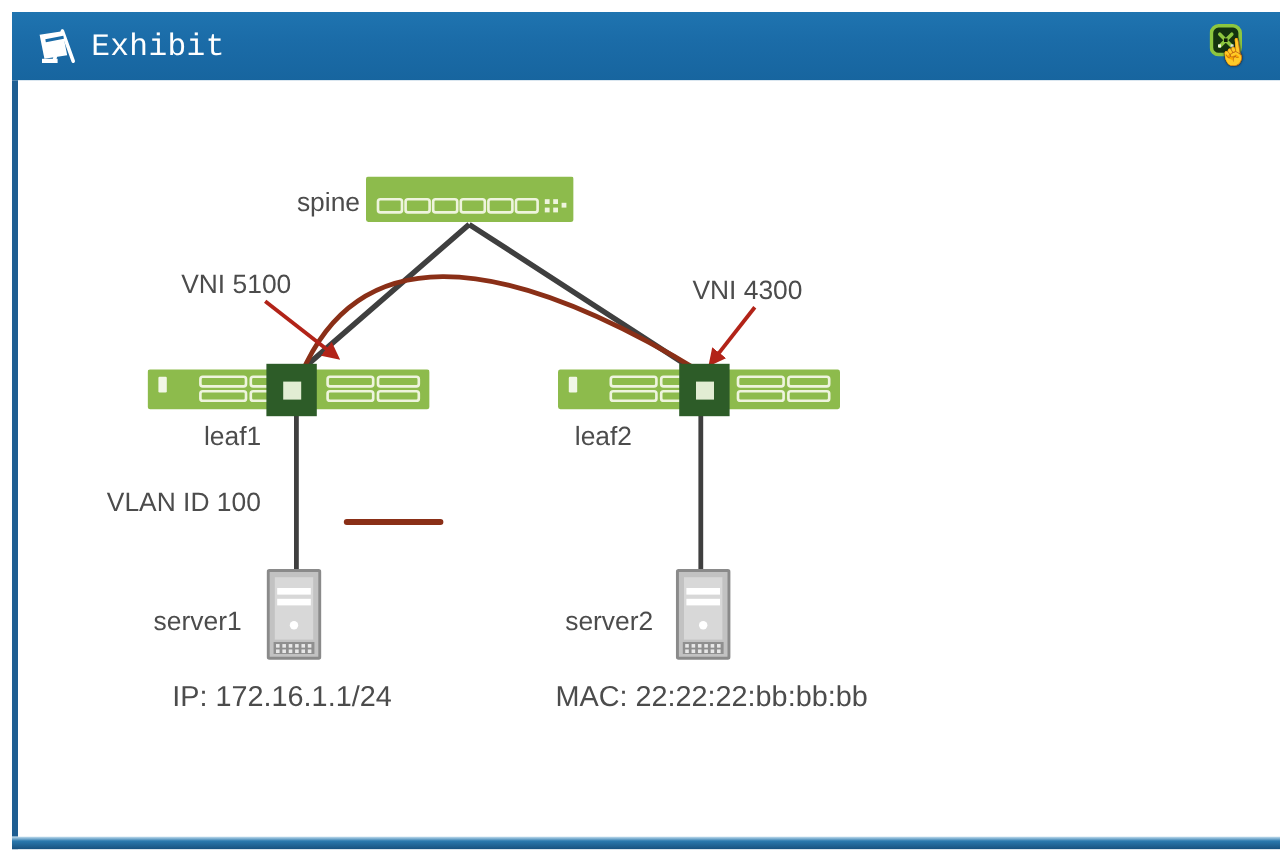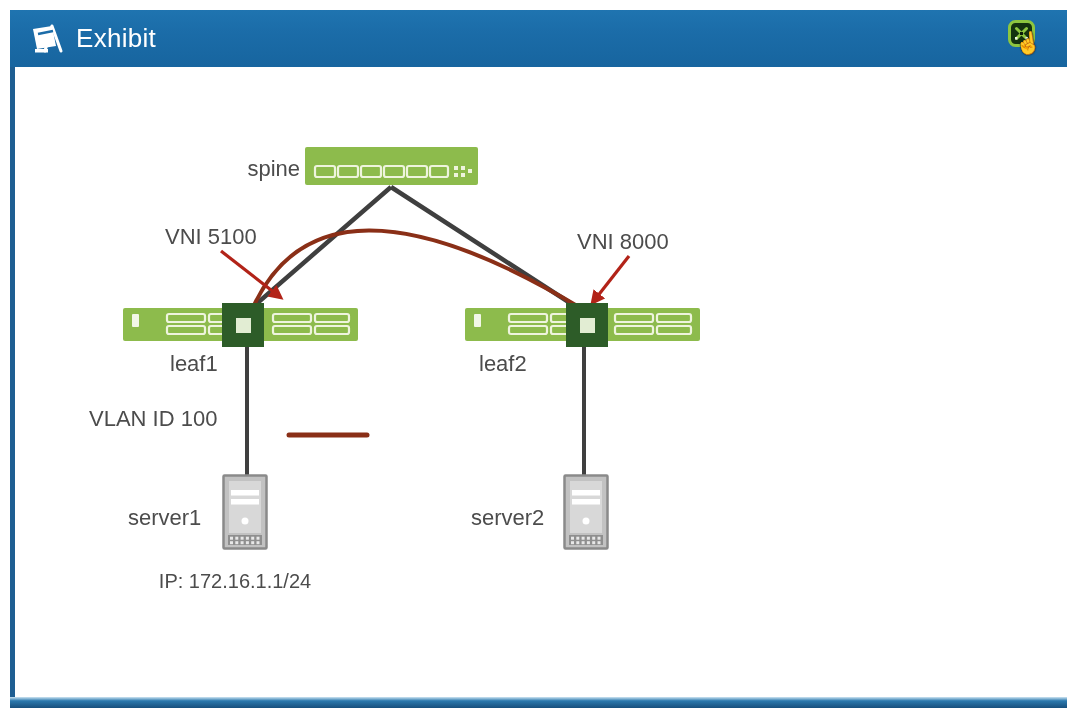--- a/index.html
+++ b/index.html
@@ -1,35 +1,35 @@
 <!DOCTYPE html>
 <html><head>
 <meta charset="utf-8">
 <style>
   html,body{margin:0;padding:0;background:#fff;}
   .stage{position:relative;width:1067px;height:708px;overflow:hidden;background:#fff;
          font-family:"Liberation Sans",sans-serif;}
   
   .titlebar{position:absolute;left:10px;top:10px;right:0;height:57px;
             background:linear-gradient(#1f74b0,#1b6ca8 40%,#17659f);
-            display:flex;align-items:center;}
+            display:flex;align-items:center;font-family:Liberation Mono, monospace;}
   .titlebar .title{color:#ffffff;font-size:26px;font-weight:500;margin-left:12px;letter-spacing:.3px;}
   .logo{margin-left:18px;width:36px;height:34px;flex:0 0 auto;}
   .border-left{position:absolute;left:10px;top:67px;bottom:0;width:5px;background:#1e5e92;}
   .border-bottom{position:absolute;left:10px;right:0;bottom:0;height:11px;
                  background:linear-gradient(#cde4f2,#2b79ae 35%,#174f7c);}
   .action{position:absolute;right:25px;top:20px;width:34px;height:40px;cursor:pointer;}
   .action .hand{position:absolute;left:7px;top:12px;font-size:21px;color:#ffffff;
                 text-shadow:0 0 2px #222,0 0 1px #222;transform:rotate(-8deg);}
   
   .canvas{position:absolute;left:15px;top:67px;right:0;bottom:11px;background:#fff;padding-left:27px;}
   .wires{position:absolute;left:0;top:0;pointer-events:none;}
   .dev{position:absolute;}
   .lbl{position:absolute;color:#4c4c4c;font-size:22px;white-space:nowrap;}
-  .ipblock{position:absolute;color:#4c4c4c;font-size:20px;line-height:28px;text-align:center;}
+  .ipblock{position:absolute;color:#4c4c4c;font-size:24px;line-height:28px;text-align:center;}
 </style>
 </head>
 <body>
 
 <div class="stage">
 
   <div class="titlebar">
     <svg class="logo" viewBox="0 0 36 34">
       <path d="M5 7 L24 4 L28 24 L9 27 Z" fill="#ffffff"></path>
       <rect x="7" y="27" width="13" height="3.5" fill="#ffffff"></rect>
@@ -167,28 +167,29 @@
         <rect x="8" y="67.2" width="3" height="3"></rect>
           <rect x="13.3" y="67.2" width="3" height="3"></rect>
           <rect x="18.6" y="67.2" width="3" height="3"></rect>
           <rect x="23.9" y="67.2" width="3" height="3"></rect>
           <rect x="29.2" y="67.2" width="3" height="3"></rect>
           <rect x="34.5" y="67.2" width="3" height="3"></rect>
       </g>
     </svg>
 
     <div class="lbl" style="left:223px;top:89px;width:62px;text-align:right">spine</div>
-    <div class="lbl" style="left:150px;top:157px">VNI 5100</div>
-    <div class="lbl" style="left:562px;top:162px">VNI 8000</div>
+    <div class="lbl" style="left:136px;top:157px">VNI 5100</div>
+    <div class="lbl" style="left:562px;top:162px">VNI 4300</div>
     <div class="lbl" style="left:155px;top:284px">leaf1</div>
     <div class="lbl" style="left:464px;top:284px">leaf2</div>
     <div class="lbl" style="left:74px;top:339px">VLAN ID 100</div>
     <div class="lbl" style="left:113px;top:438px">server1</div>
     <div class="lbl" style="left:456px;top:438px">server2</div>
 
     <div class="ipblock" style="left:80px;top:500px;width:280px">
       <div>IP: 172.16.1.1/24</div>
     </div>
     <div class="ipblock" style="left:433px;top:500px;width:290px">
+      <div>MAC: 22:22:22:bb:bb:bb</div>
     </div>
 
   </div>
 </div>
 
 </body></html>

